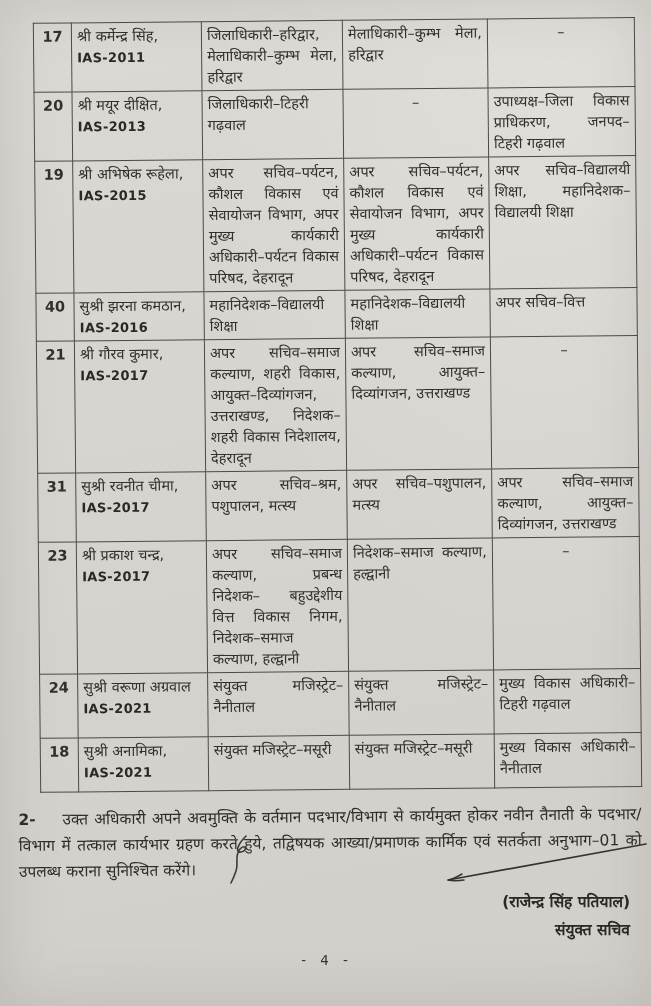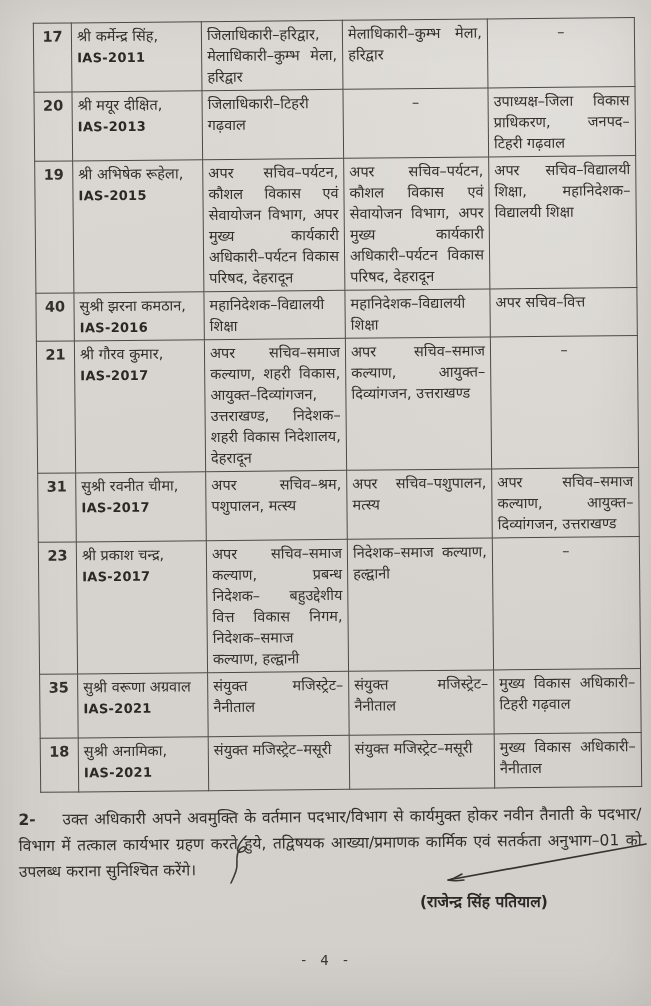--- a/index.html
+++ b/index.html
@@ -65,21 +65,21 @@
   }
   .para .para-num {
     display: inline-block;
     width: 44px;
     font-weight: bold;
   }
   .sig-block {
     position: absolute;
     left: 420px; top: 888px;
     width: 210px;
-    text-align: left;
+    text-align: right;
     font-size: 15.5px;
     line-height: 28px;
     color: #2b2926;
   }
   .sig-name { font-weight: bold; }
   .sig-title { font-weight: bold; }
   .page-num {
     position: absolute;
     left: 0; top: 952px;
     width: 651px;
@@ -165,21 +165,21 @@
           <td class="c-sno">23</td>
           <td class="c-name">
             <span class="officer-name">श्री प्रकाश चन्द्र,</span>
             <span class="officer-batch">IAS-2017</span>
           </td>
           <td class="c-p3">अपर सचिव–समाज कल्याण, प्रबन्ध निदेशक– बहुउद्देशीय वित्त विकास निगम, निदेशक–समाज कल्याण, हल्द्वानी</td>
           <td class="c-p4">निदेशक–समाज कल्याण, हल्द्वानी</td>
           <td class="c-p5 dash-cell">–</td>
         </tr>
         <tr class="r24">
-          <td class="c-sno">35</td>
+          <td class="c-sno">24</td>
           <td class="c-name">
             <span class="officer-name">सुश्री वरूणा अग्रवाल</span>
             <span class="officer-batch">IAS-2021</span>
           </td>
           <td class="c-p3">संयुक्त मजिस्ट्रेट– नैनीताल</td>
           <td class="c-p4">संयुक्त मजिस्ट्रेट– नैनीताल</td>
           <td class="c-p5">मुख्य विकास अधिकारी–टिहरी गढ़वाल</td>
         </tr>
         <tr class="r25">
           <td class="c-sno">18</td>
@@ -201,16 +201,17 @@
   <svg class="ink-mark mark-initial" width="40" height="52" viewBox="0 0 40 52">
     <path d="M24,3 C15,12 13,20 19,19 C26,18 24,10 18,16 C12,23 17,30 14,38 C12,44 10,48 9,50" fill="none" stroke="#3c3a36" stroke-width="1.6" stroke-linecap="round"></path>
   </svg>
   <svg class="ink-mark mark-signature" width="212" height="52" viewBox="0 0 212 52">
     <path d="M10,44 L208,8" fill="none" stroke="#35332f" stroke-width="1.7" stroke-linecap="round"></path>
     <path d="M24,38 C17,42 12,44 10,44 C14,45 20,45 26,44" fill="none" stroke="#35332f" stroke-width="1.5" stroke-linecap="round"></path>
   </svg>
 
   <div class="sig-block">
     <div class="sig-name">(राजेन्द्र सिंह पतियाल)</div>
+    <div class="sig-title">संयुक्त सचिव</div>
   </div>
 
   <div class="page-num">- 4 -</div>
 </div>
 
 </body></html>

